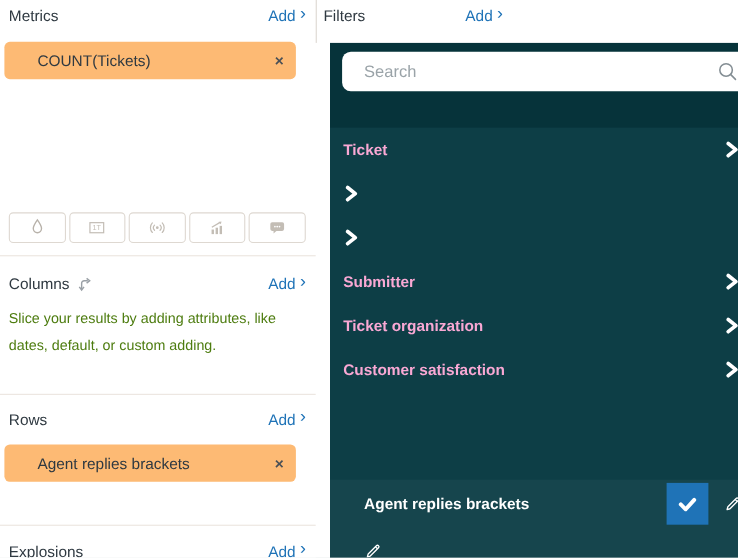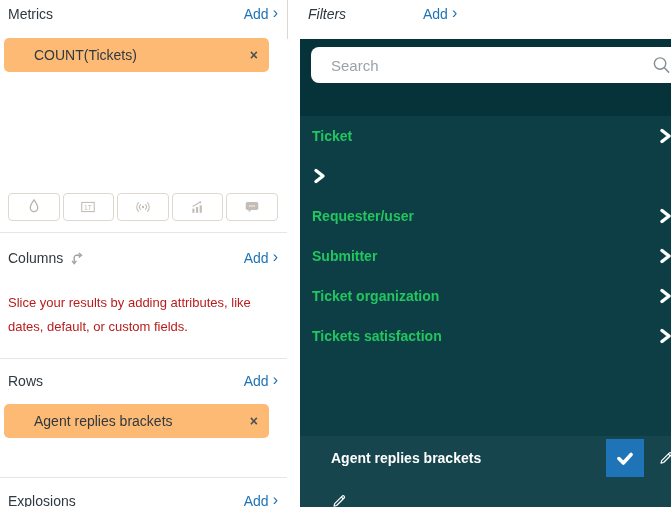--- a/index.html
+++ b/index.html
@@ -14,37 +14,37 @@
   .sec-title{font-size:14px;color:#2f3941;display:flex;align-items:center;gap:7px;}
   .add{font-size:14px;color:#1f73b7;text-decoration:none;cursor:pointer;display:flex;align-items:flex-end;}
   .add .chev-sm{font-size:16px;margin-left:4px;line-height:1;position:relative;top:-1px;}
   .chip{position:absolute;left:4px;width:265px;height:34px;background:#fdba74;border-radius:5px;
         display:flex;align-items:center;padding-left:30px;box-sizing:border-box;cursor:grab;}
   .chip-label{font-size:14px;color:#2f3941;}
   .chip-x{position:absolute;right:11px;top:50%;transform:translateY(-50%);font-size:14px;font-weight:bold;color:#4a5056;cursor:pointer;line-height:1;}
   .icon-row{position:absolute;left:8px;top:193px;width:270px;height:28px;display:flex;gap:3px;}
   .ibtn{flex:1;background:#fff;border:1px solid #ded8d1;border-radius:4px;display:flex;align-items:center;justify-content:center;padding:0;cursor:pointer;}
   .hdiv{position:absolute;left:0;right:0;height:1px;background:#ebe5df;}
-  .desc{position:absolute;left:8px;top:291px;width:279px;font-size:13px;color:#b91c1c;line-height:24px;}
+  .desc{position:absolute;left:8px;top:278px;width:279px;font-size:13px;color:#4d7c0f;line-height:24px;}
   .desc span{display:block;white-space:nowrap;}
   
   .ftop{position:absolute;left:287px;top:0;width:384px;height:39px;background:#fff;border-left:1px solid #ddd7d1;box-sizing:border-box;}
-  .ftop .sec-title{position:absolute;left:20px;top:6px;font-style:italic;}
+  .ftop .sec-title{position:absolute;left:6px;top:6px;}
   .ftop .add{position:absolute;left:135px;top:6px;}
   
   .dropdown{position:absolute;left:300px;top:39px;width:384px;height:468px;background:#0d3e46;overflow:hidden;}
   .dd-head{position:absolute;left:0;right:0;top:0;height:77px;background:#06333a;}
   .search{position:absolute;left:11px;right:-8px;top:8px;height:36px;background:#fff;border-radius:8px;}
   .search input{width:100%;height:100%;border:none;outline:none;background:transparent;box-sizing:border-box;
                 padding:0 48px 0 20px;font-size:15px;color:#2f3941;font-family:"Liberation Sans",sans-serif;}
   .search input::placeholder{color:#9aa3a8;}
   .mag{position:absolute;right:21px;top:50%;transform:translateY(-50%);}
   .f-list{position:absolute;left:0;right:0;top:77px;}
   .f-item{height:40px;display:flex;align-items:center;padding:0 12px;cursor:pointer;}
-  .f-label{flex:1;font-size:14px;font-weight:bold;color:#22c55e;}
+  .f-label{flex:1;font-size:14px;font-weight:bold;color:#f9a8d4;}
   .sub-panel{position:absolute;left:0;right:0;top:397px;bottom:-50px;background:#16454d;}
   .s-item{height:43px;display:flex;align-items:center;padding:0 10px 0 31px;cursor:pointer;}
   .s-label{flex:1;font-size:14px;font-weight:bold;color:#fff;}
   .checkbox{width:38px;height:38px;background:#1f73b7;display:flex;align-items:center;justify-content:center;margin-right:14px;cursor:pointer;flex:none;}
   .pencil{width:16px;height:16px;display:flex;align-items:center;justify-content:center;cursor:pointer;flex:none;}
 </style>
 </head>
 <body>
 
 <div class="screen">
@@ -114,21 +114,21 @@
           </svg>
       </span>
       <a class="add">
           <span>Add</span>
           <span class="chev-sm">›</span>
         </a>
     </div>
 
     <div class="desc">
       <span>Slice your results by adding attributes, like</span>
-      <span>dates, default, or custom fields.</span>
+      <span>dates, default, or custom adding.</span>
     </div>
 
     <div class="hdiv" style="top:358px"></div>
 
     <div class="sec-head" style="top:372px">
       <span class="sec-title">Rows</span>
       <a class="add">
           <span>Add</span>
           <span class="chev-sm">›</span>
         </a>
@@ -180,21 +180,20 @@
         </div>
 
         <div class="f-item">
           <svg width="14" height="16" viewBox="0 0 14 16">
             <path d="M4 2.5 L11 8 L4 13.5" fill="none" stroke="#fff" stroke-width="3.4" stroke-linecap="round" stroke-linejoin="round"></path>
           </svg>
 
         </div>
 
         <div class="f-item">
-          <span class="f-label">Requester/user</span>
           <svg width="14" height="16" viewBox="0 0 14 16">
             <path d="M4 2.5 L11 8 L4 13.5" fill="none" stroke="#fff" stroke-width="3.4" stroke-linecap="round" stroke-linejoin="round"></path>
           </svg>
 
         </div>
 
         <div class="f-item">
           <span class="f-label">Submitter</span>
           <svg width="14" height="16" viewBox="0 0 14 16">
             <path d="M4 2.5 L11 8 L4 13.5" fill="none" stroke="#fff" stroke-width="3.4" stroke-linecap="round" stroke-linejoin="round"></path>
@@ -205,21 +204,21 @@
         <div class="f-item">
           <span class="f-label">Ticket organization</span>
           <svg width="14" height="16" viewBox="0 0 14 16">
             <path d="M4 2.5 L11 8 L4 13.5" fill="none" stroke="#fff" stroke-width="3.4" stroke-linecap="round" stroke-linejoin="round"></path>
           </svg>
 
         </div>
 
 
         <div class="f-item">
-          <span class="f-label">Tickets satisfaction</span>
+          <span class="f-label">Customer satisfaction</span>
           <svg width="14" height="16" viewBox="0 0 14 16">
             <path d="M4 2.5 L11 8 L4 13.5" fill="none" stroke="#fff" stroke-width="3.4" stroke-linecap="round" stroke-linejoin="round"></path>
           </svg>
 
         </div>
 
       </div>
 
     <div class="sub-panel">
 

